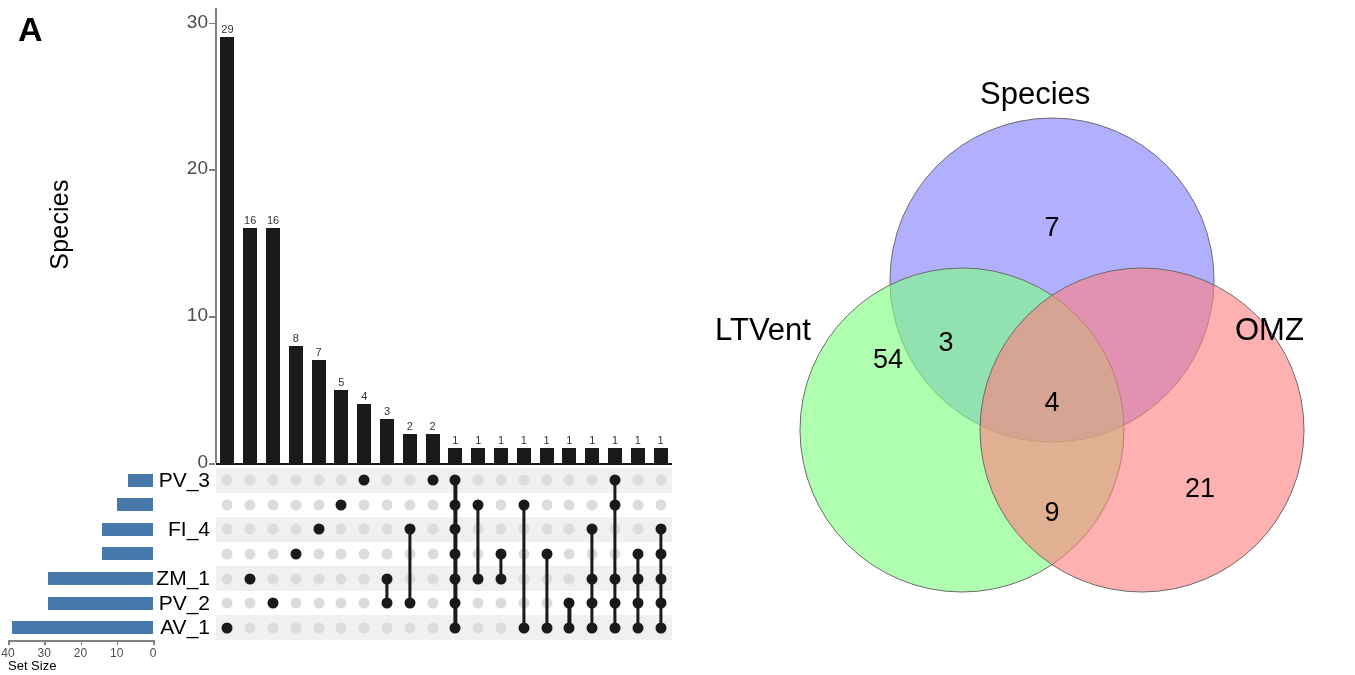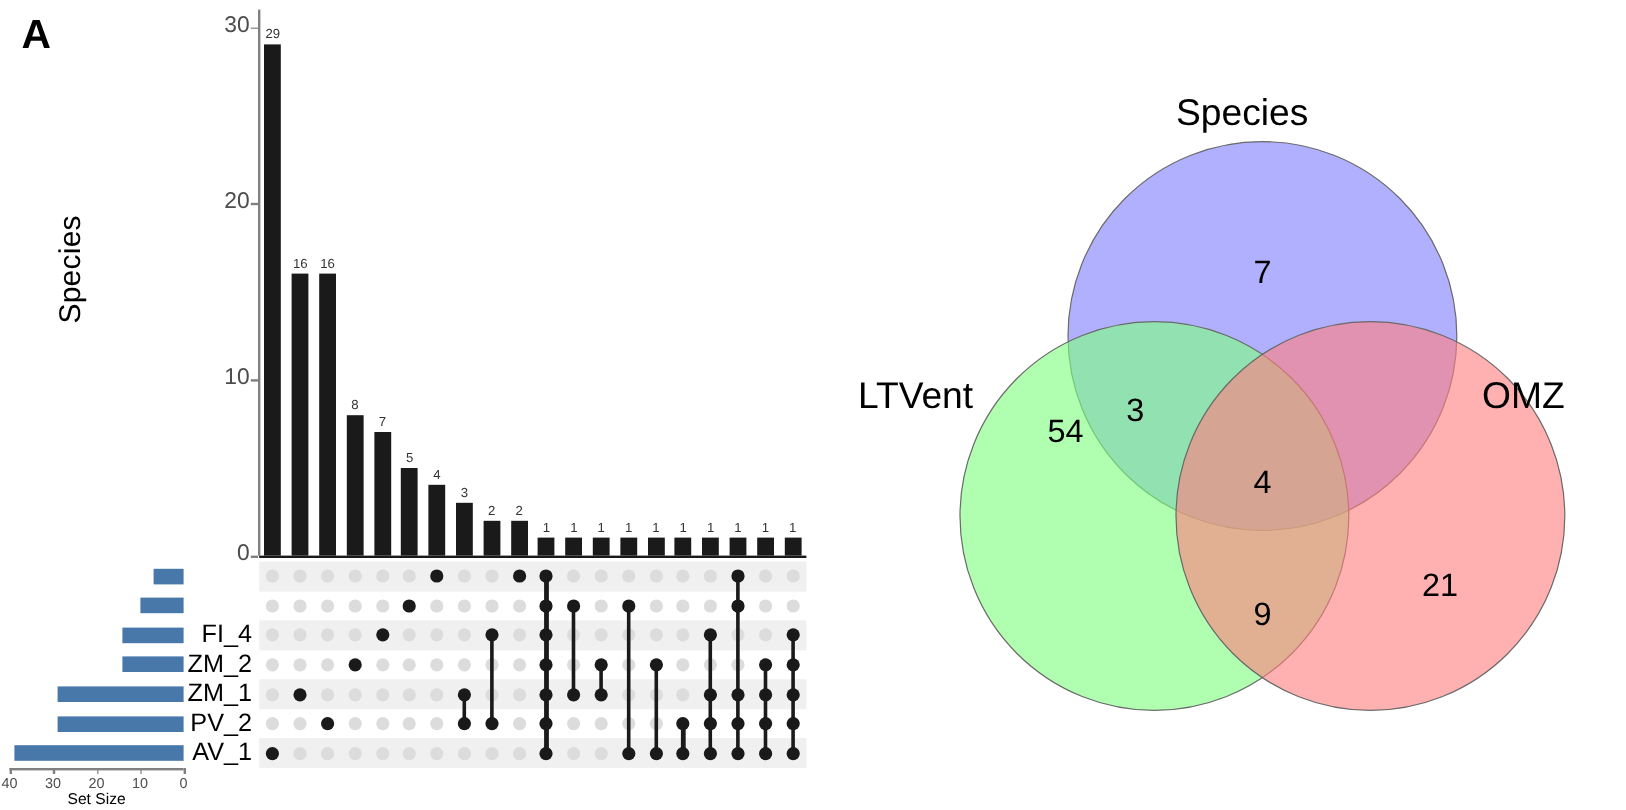--- a/index.html
+++ b/index.html
@@ -42,21 +42,21 @@
               height:24.5px;line-height:24.5px;white-space:nowrap;}
   #a-rowlabels{position:absolute;left:20px;top:468px;width:190px;height:172px;}
 
   
   #a-setsize{position:absolute;left:8px;top:468px;width:145px;height:172px;}
   .a-ssrow{position:absolute;right:0;height:24.5px;}
   .a-ssbar{position:absolute;right:0;top:6px;height:13px;background:#4878a9;}
   #a-ss-axisline{position:absolute;left:8px;top:640px;width:145px;height:1.8px;background:#808080;}
   .a-ss-tickmark{position:absolute;top:640px;width:1.6px;height:5px;background:#808080;}
   .a-ss-ticklabel{position:absolute;top:646px;width:30px;text-align:center;font-size:12px;color:#4d4d4d;}
-  #a-ss-title{position:absolute;left:8px;top:658px;width:145px;text-align:center;font-size:13px;}
+  #a-ss-title{position:absolute;left:8px;top:658px;width:145px;font-size:13px;}
 
   
   #panel-b{position:absolute;left:680px;top:0;width:675px;height:675px;}
   #venn{position:absolute;left:0;top:0;width:675px;height:675px;}
   .venn-label{position:absolute;font-size:31px;white-space:nowrap;}
   .venn-count{position:absolute;font-size:27px;text-align:center;width:60px;
               transform:translateX(-50%);}
 </style>
 </head>
 <body>
@@ -317,22 +317,22 @@
       <div class="a-dot" style="left: 444.6px; top: 12.2857px;"></div>
       <div class="a-dot" style="left: 444.6px; top: 36.8571px;"></div>
       <div class="a-dot on" style="left: 444.6px; top: 61.4286px;"></div>
       <div class="a-dot on" style="left: 444.6px; top: 86px;"></div>
       <div class="a-dot on" style="left: 444.6px; top: 110.571px;"></div>
       <div class="a-dot on" style="left: 444.6px; top: 135.143px;"></div>
       <div class="a-dot on" style="left: 444.6px; top: 159.714px;"></div>
       <div class="a-link" style="left: 444.6px; top: 61.4286px; height: 98.2857px;"></div>
     </div>
   <div id="a-rowlabels">
+      <div class="a-rowlabel" style="top: 0px; height: 24.5714px; line-height: 24.5714px;">PV_3</div>
       <div class="a-rowlabel" style="top: 49.1429px; height: 24.5714px; line-height: 24.5714px;">FI_4</div>
-      <div class="a-rowlabel" style="top: 73.7143px; height: 24.5714px; line-height: 24.5714px;">ZM_2</div>
       <div class="a-rowlabel" style="top: 98.2857px; height: 24.5714px; line-height: 24.5714px;">ZM_1</div>
       <div class="a-rowlabel" style="top: 122.857px; height: 24.5714px; line-height: 24.5714px;">PV_2</div>
       <div class="a-rowlabel" style="top: 147.429px; height: 24.5714px; line-height: 24.5714px;">AV_1</div>
     </div>
 
   <div id="a-setsize">
       <div class="a-ssrow" style="top: 0px; height: 24.5714px; width: 145px;">
         <div class="a-ssbar" style="width: 25.375px; top: 5.78571px;"></div>
       </div>
       <div class="a-ssrow" style="top: 24.5714px; height: 24.5714px; width: 145px;">

